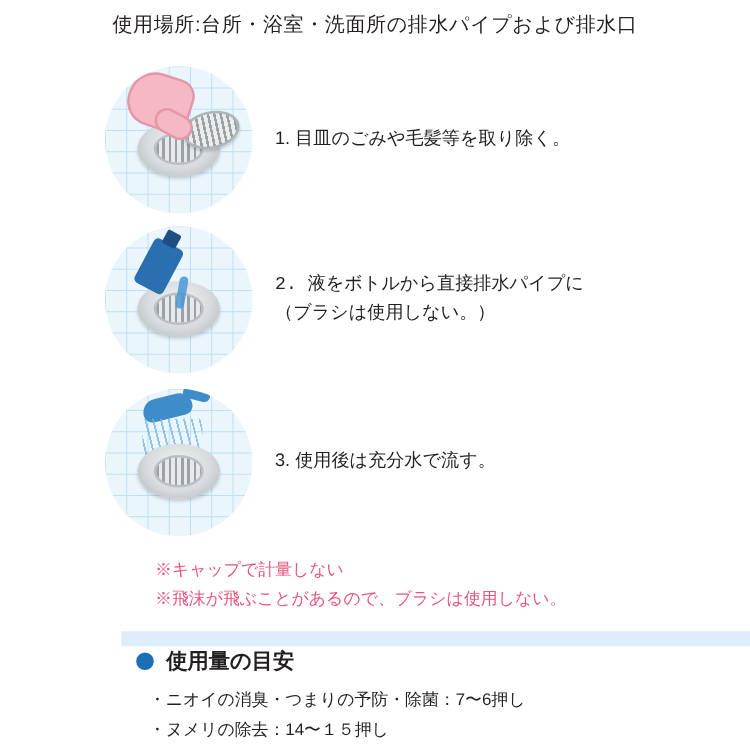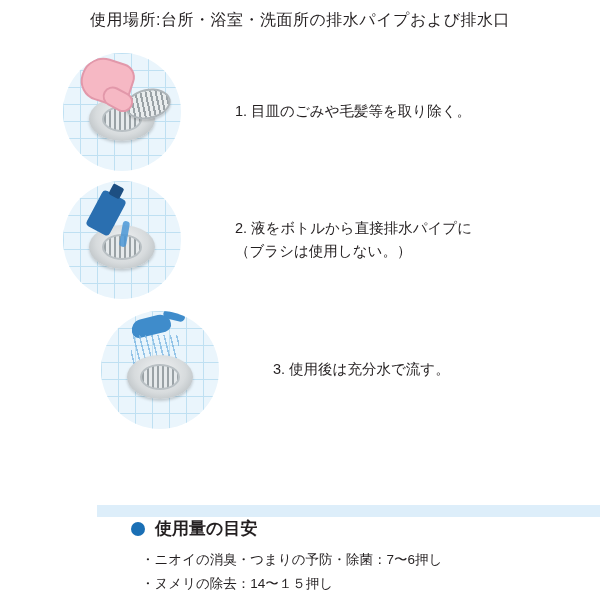--- a/index.html
+++ b/index.html
@@ -32,25 +32,24 @@
   }
 
   
   .steps {
     margin-top: 22px;
   }
   .step-row {
     display: flex;
     align-items: center;
     margin-bottom: 10px;
-    padding-left: 63px;
-    gap: 36px;
-  }
-  .step-row.row2 { margin-top: 10px; }
-  .step-row.row3 { margin-top: 12px; margin-left: 38px; }
+    padding-left: 84px;
+  }
+  .step-row.row2 { margin-top: 10px; font-family: Liberation Mono, monospace; }
+  .step-row.row3 { margin-top: 12px; }
 
   .illus {
     position: relative;
     width: 118px;
     height: 118px;
     border-radius: 50%;
     overflow: hidden;
     flex: 0 0 auto;
     background: #ffffff;
   }
@@ -217,21 +216,21 @@
   .notes .note { display: block; }
 
   
   .panel {
     position: absolute;
     left: 97px;
     right: 0;
     bottom: 0;
     top: 505px;
     background: #ddeefa;
-    padding: 12px 14px 0 34px;
+    padding: 12px 14px 0 12px;
     box-sizing: border-box;
   }
   .panel-title {
     display: flex;
     align-items: center;
     font-size: 17px;
     font-weight: bold;
     color: #231f20;
     margin-bottom: 8px;
   }
@@ -295,20 +294,24 @@
         <div class="spray"></div>
         <div class="drain"></div>
       </div>
       <div class="step-text">
         <span class="line">3. 使用後は充分水で流す。</span>
       </div>
     </div>
 
   </div>
 
+  <div class="notes">
+    <span class="note">※キャップで計量しない</span>
+    <span class="note">※飛沫が飛ぶことがあるので、ブラシは使用しない。</span>
+  </div>
 
   <div class="panel">
     <div class="panel-title">
       <span class="bullet-dot"></span>
       <span>使用量の目安</span>
     </div>
     <div class="panel-list">
       <span class="li">ニオイの消臭・つまりの予防・除菌：7〜6押し</span>
       <span class="li">ヌメリの除去：14〜１５押し</span>
       <span class="li">つまりの解消：ボトル約2/3〜全量</span>

